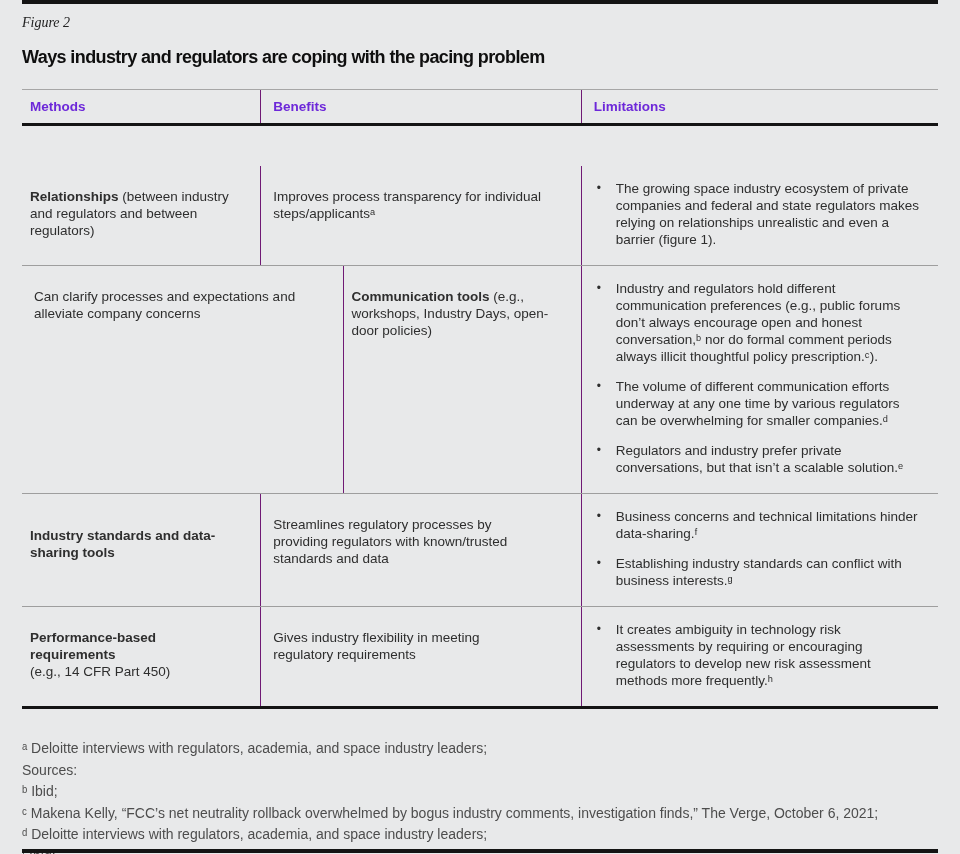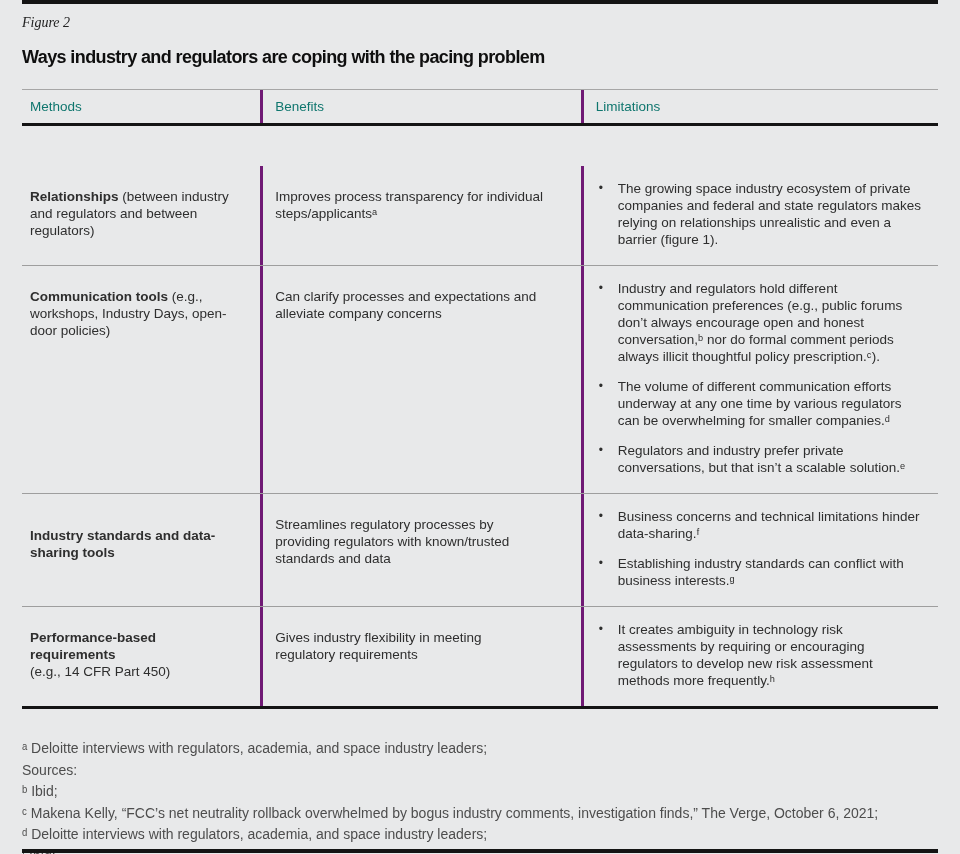--- a/index.html
+++ b/index.html
@@ -36,23 +36,23 @@
   .ptable { margin-top:21px; border-top:1px solid #a6a6a6; }
   .trow { display:flex; }
   .trow.header { border-bottom:3px solid #141414; }
   .trow.body-row { border-bottom:1px solid #9e9e9e; }
   .trow.body-row.last { border-bottom:3px solid #141414; }
 
   .cell { flex:0 0 auto; }
   .c-methods { width:26%; }
   .c-benefits { width:35%; }
   .c-limits { width:39%; }
-  .cell + .cell { border-left:3px solid #701a75; }
+  .cell + .cell { border-left:1px solid #701a75; }
 
-  .trow.header .cell { padding:9px 10px 9px 8px; font-weight:400; font-size:13.5px; color:#0f766e; }
+  .trow.header .cell { padding:9px 10px 9px 8px; font-weight:700; font-size:13.5px; color:#6d28d9; }
   .trow.header .c-benefits, .trow.header .c-limits { padding-left:12px; }
 
   .trow.body-row .cell { font-size:13.5px; line-height:17px; color:#2e2e2e; }
   .cell-method { padding:22px 16px 14px 8px; }
   .cell-method.center-ish { padding-top:33px; }
   .cell-benefit { padding:22px 16px 14px 12px; }
   .cell-limits { padding:14px 16px 4px 12px; }
 
   .r1 { min-height:74px;margin-top:40px; }
   .r2 { min-height:198px; }
@@ -106,25 +106,25 @@
       </div>
       <div class="cell c-limits cell-limits">
         <div class="bullet-item">
           <span class="bullet-dot">•</span>
           <span class="bullet-text">The growing space industry ecosystem of private companies and federal and state regulators makes relying on relationships unrealistic and even a barrier (figure 1).</span>
         </div>
       </div>
     </div>
 
     <div class="trow body-row r2">
+      <div class="cell c-benefits cell-benefit">
+        <span>Can clarify processes and expectations and alleviate company concerns</span>
+      </div>
       <div class="cell c-methods cell-method">
         <span class="m-bold">Communication tools</span><span> (e.g., workshops, Industry Days, open-door policies)</span>
-      </div>
-      <div class="cell c-benefits cell-benefit">
-        <span>Can clarify processes and expectations and alleviate company concerns</span>
       </div>
       <div class="cell c-limits cell-limits">
         <div class="bullet-item">
           <span class="bullet-dot">•</span>
           <span class="bullet-text">Industry and regulators hold different communication preferences (e.g., public forums don’t always encourage open and honest conversation,ᵇ nor do formal comment periods always illicit thoughtful policy prescription.ᶜ).</span>
         </div>
         <div class="bullet-item">
           <span class="bullet-dot">•</span>
           <span class="bullet-text">The volume of different communication efforts underway at any one time by various regulators can be overwhelming for smaller companies.ᵈ</span>
         </div>

